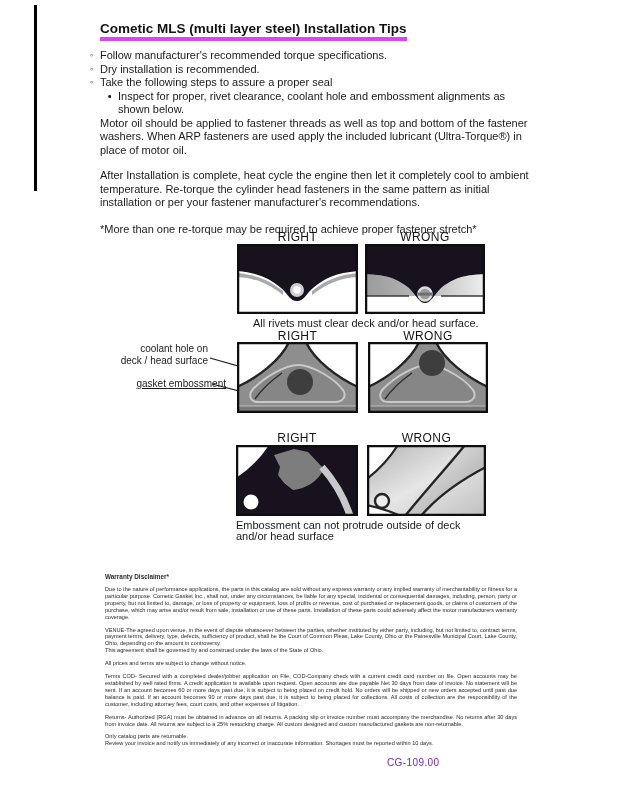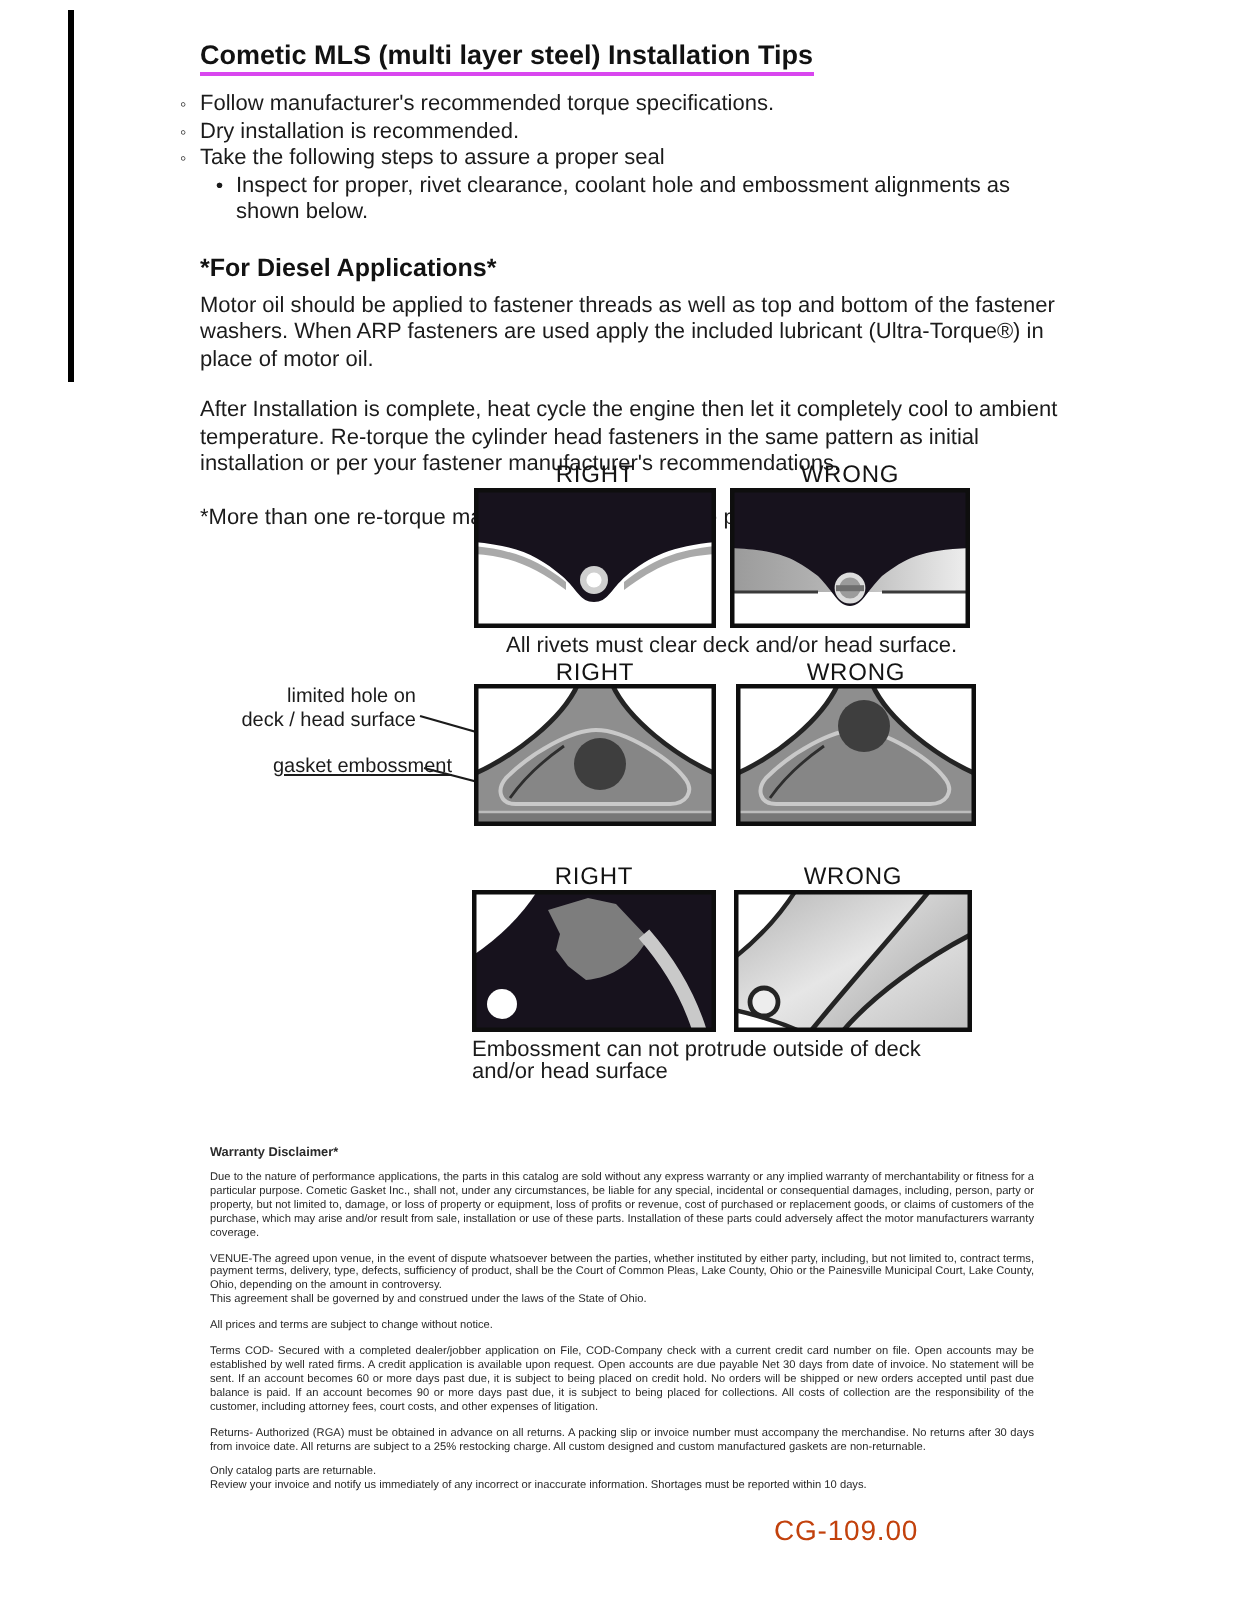--- a/index.html
+++ b/index.html
@@ -3,21 +3,21 @@
 <meta charset="utf-8">
 <style>
   html,body{margin:0;padding:0;background:#ffffff;}
   .page{position:relative;width:618px;height:800px;background:#ffffff;overflow:hidden;
         font-family:"Liberation Sans",sans-serif;color:#1b1b1b;}
   .artifact{position:absolute;left:34px;top:5px;width:3px;height:186px;background:#000;}
 
   
   .content{position:absolute;left:100px;top:19px;width:433px;}
   .title{font-size:13.5px;font-weight:bold;margin:0 0 8px 0;display:inline-block;
-         border-bottom:2px solid #d946ef;padding-bottom:1px;color:#121212;}
+         border-bottom:4px solid #d946ef;padding-bottom:1px;color:#121212;}
   .bullets{font-size:11px;line-height:13.5px;}
   .brow{position:relative;}
   .brow .mk{position:absolute;left:-10px;top:0;font-size:9px;line-height:13.5px;}
   .brow.l2{padding-left:18px;}
   .brow.l2 .mk{left:8px;font-size:10px;}
   .diesel-h{font-size:12.5px;font-weight:bold;margin:13px 0 6px 0;color:#121212;}
   .para{font-size:11px;line-height:13.8px;margin:0 0 11px 0;}
   .note{font-size:11px;line-height:13.8px;margin-top:13px;}
 
   
@@ -27,39 +27,38 @@
   .dg-cap{position:absolute;font-size:11px;line-height:12px;color:#1b1b1b;white-space:nowrap;}
   .lbl{position:absolute;font-size:10px;line-height:11.5px;text-align:right;color:#1b1b1b;}
   .leader{position:absolute;}
 
   
   .disc{position:absolute;left:105px;top:573px;width:412px;color:#2a2a2a;}
   .disc-h{font-size:6.4px;font-weight:bold;margin:0 0 6px 0;}
   .disc p{font-size:5.6px;line-height:6.9px;margin:0 0 6px 0;text-align:justify;}
   .disc p.nj{text-align:left;}
   .disc .tight{margin-bottom:0;}
-  .code{position:absolute;left:387px;top:757px;font-size:14px;letter-spacing:0.4px;color:#c2410c;}
+  .code{position:absolute;left:387px;top:757px;font-size:10px;letter-spacing:0.4px;color:#6d28d9;}
 </style>
 </head>
 <body>
 
 <div class="page">
 
   <div class="artifact"></div>
 
   <div class="content">
     <h1 class="title">Cometic MLS (multi layer steel) Installation Tips</h1>
     <div class="bullets">
       <div class="brow l1"><span class="mk">◦</span><span>Follow manufacturer's recommended torque specifications.</span></div>
       <div class="brow l1"><span class="mk">◦</span><span>Dry installation is recommended.</span></div>
       <div class="brow l1"><span class="mk">◦</span><span>Take the following steps to assure a proper seal</span></div>
       <div class="brow l2"><span class="mk">•</span></div>
       <div class="brow l2"><span class="mk">•</span><span>Inspect for proper, rivet clearance, coolant hole and embossment alignments as shown below.</span></div>
     </div>
-    <h2 class="diesel-h">*For Diesel Applications*</h2>
     <p class="para">Motor oil should be applied to fastener threads as well as top and bottom of the fastener washers. When ARP fasteners are used apply the included lubricant (Ultra-Torque®) in place of motor oil.</p>
     <p class="para">After Installation is complete, heat cycle the engine then let it completely cool to ambient temperature. Re-torque the cylinder head fasteners in the same pattern as initial installation or per your fastener manufacturer's recommendations.</p>
     <p class="note">*More than one re-torque may be required to achieve proper fastener stretch*</p>
   </div>
 
   <div class="dg" style="left:237px;top:230px;width:251px;height:100px;">
     <div class="dg-h" style="left:0;width:121px;">RIGHT</div>
     <div class="dg-h" style="left:128px;width:120px;">WRONG</div>
     <svg class="dg-box" style="left:0;top:14px;" width="121" height="70" viewBox="0 0 121 70">
       <rect width="121" height="70" fill="#ffffff"></rect>
@@ -84,21 +83,21 @@
       <line x1="0" y1="52" x2="44" y2="52" stroke="#3a3a3a" stroke-width="1.6"></line>
       <line x1="76" y1="52" x2="120" y2="52" stroke="#3a3a3a" stroke-width="1.6"></line>
       <circle cx="60" cy="50" r="6.5" fill="#9b9b9b" stroke="#dddddd" stroke-width="2.4"></circle>
       <rect x="53" y="48.6" width="14" height="3" fill="#6f6f6f"></rect>
       <rect x="1" y="1" width="118" height="68" fill="none" stroke="#0e0e0e" stroke-width="2.5"></rect>
     </svg>
     <div class="dg-cap" style="left:16px;top:87px;">All rivets must clear deck and/or head surface.</div>
   </div>
 
   <div class="lbl" style="left:96px;top:343px;width:112px;">
-    <div>limited hole on</div>
+    <div>coolant hole on</div>
     <div>deck / head surface</div>
   </div>
   <div class="lbl" style="left:108px;top:378px;width:118px;text-decoration:underline;">gasket embossment</div>
   <svg class="leader" style="left:206px;top:352px;" width="100" height="50" viewBox="0 0 100 50">
     <line x1="4" y1="6" x2="92" y2="31" stroke="#1b1b1b" stroke-width="1.1"></line>
     <line x1="6" y1="32" x2="56" y2="45" stroke="#1b1b1b" stroke-width="1.1"></line>
   </svg>
 
   <div class="dg" style="left:237px;top:329px;width:251px;height:102px;">
     <div class="dg-h" style="left:0;width:121px;">RIGHT</div>

